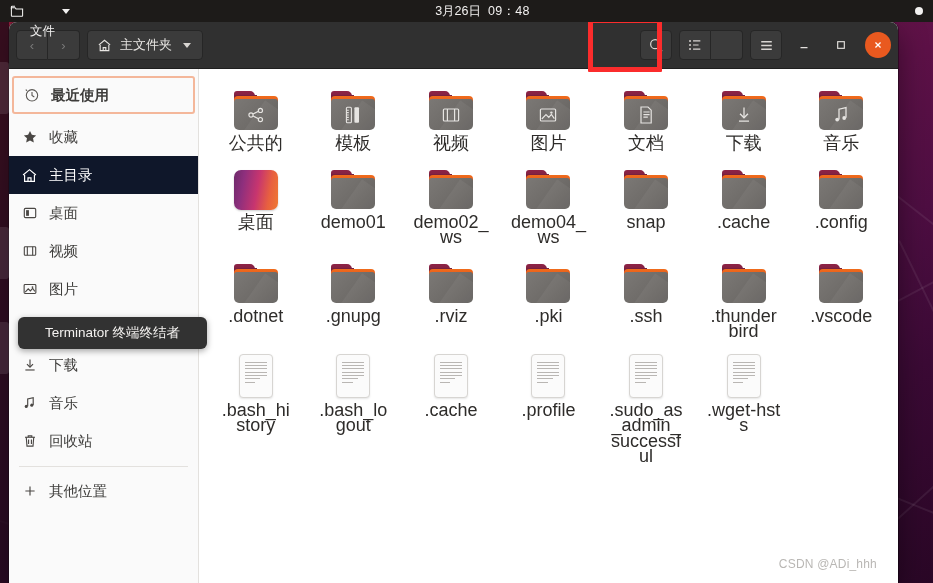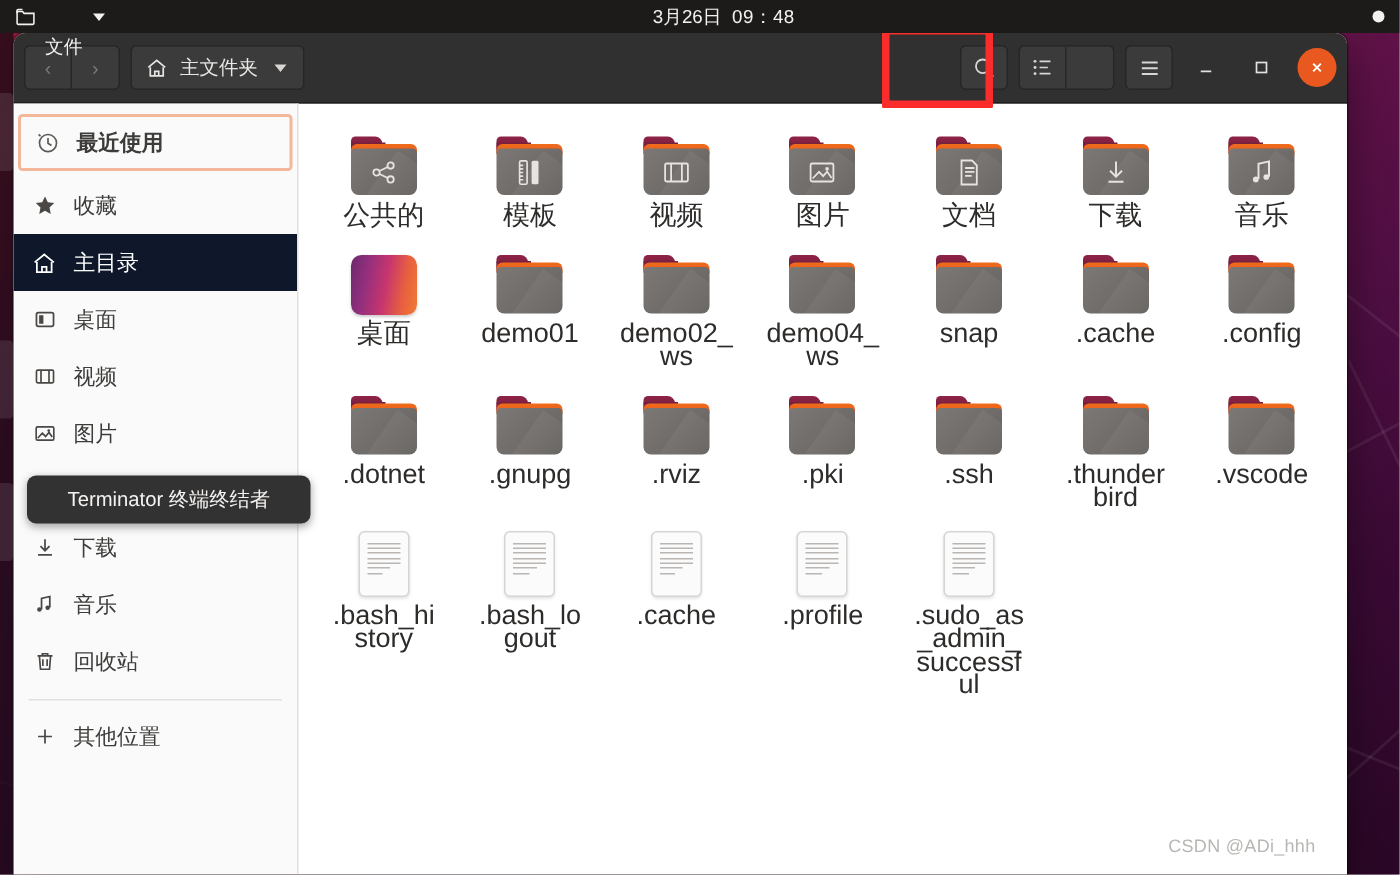--- a/index.html
+++ b/index.html
@@ -885,19 +885,33 @@
                 <i></i>
                 <i></i>
                 <i></i>
                 <i></i>
                 <i></i>
                 <i></i>
               </div>
             </div>
             <div class="label">.sudo_as_admin_successful</div>
           </div>
+          <div class="cell">
+            <div class="thumb">
+              <div class="txtfile">
+                <i></i>
+                <i></i>
+                <i></i>
+                <i></i>
+                <i></i>
+                <i></i>
+                <i></i>
+              </div>
+            </div>
+            <div class="label">.wget-hsts</div>
+          </div>
         </div>
     </div>
 
   </div>
 </div>
 
 <div id="watermark">CSDN @ADi_hhh</div>
 
 </body></html>

